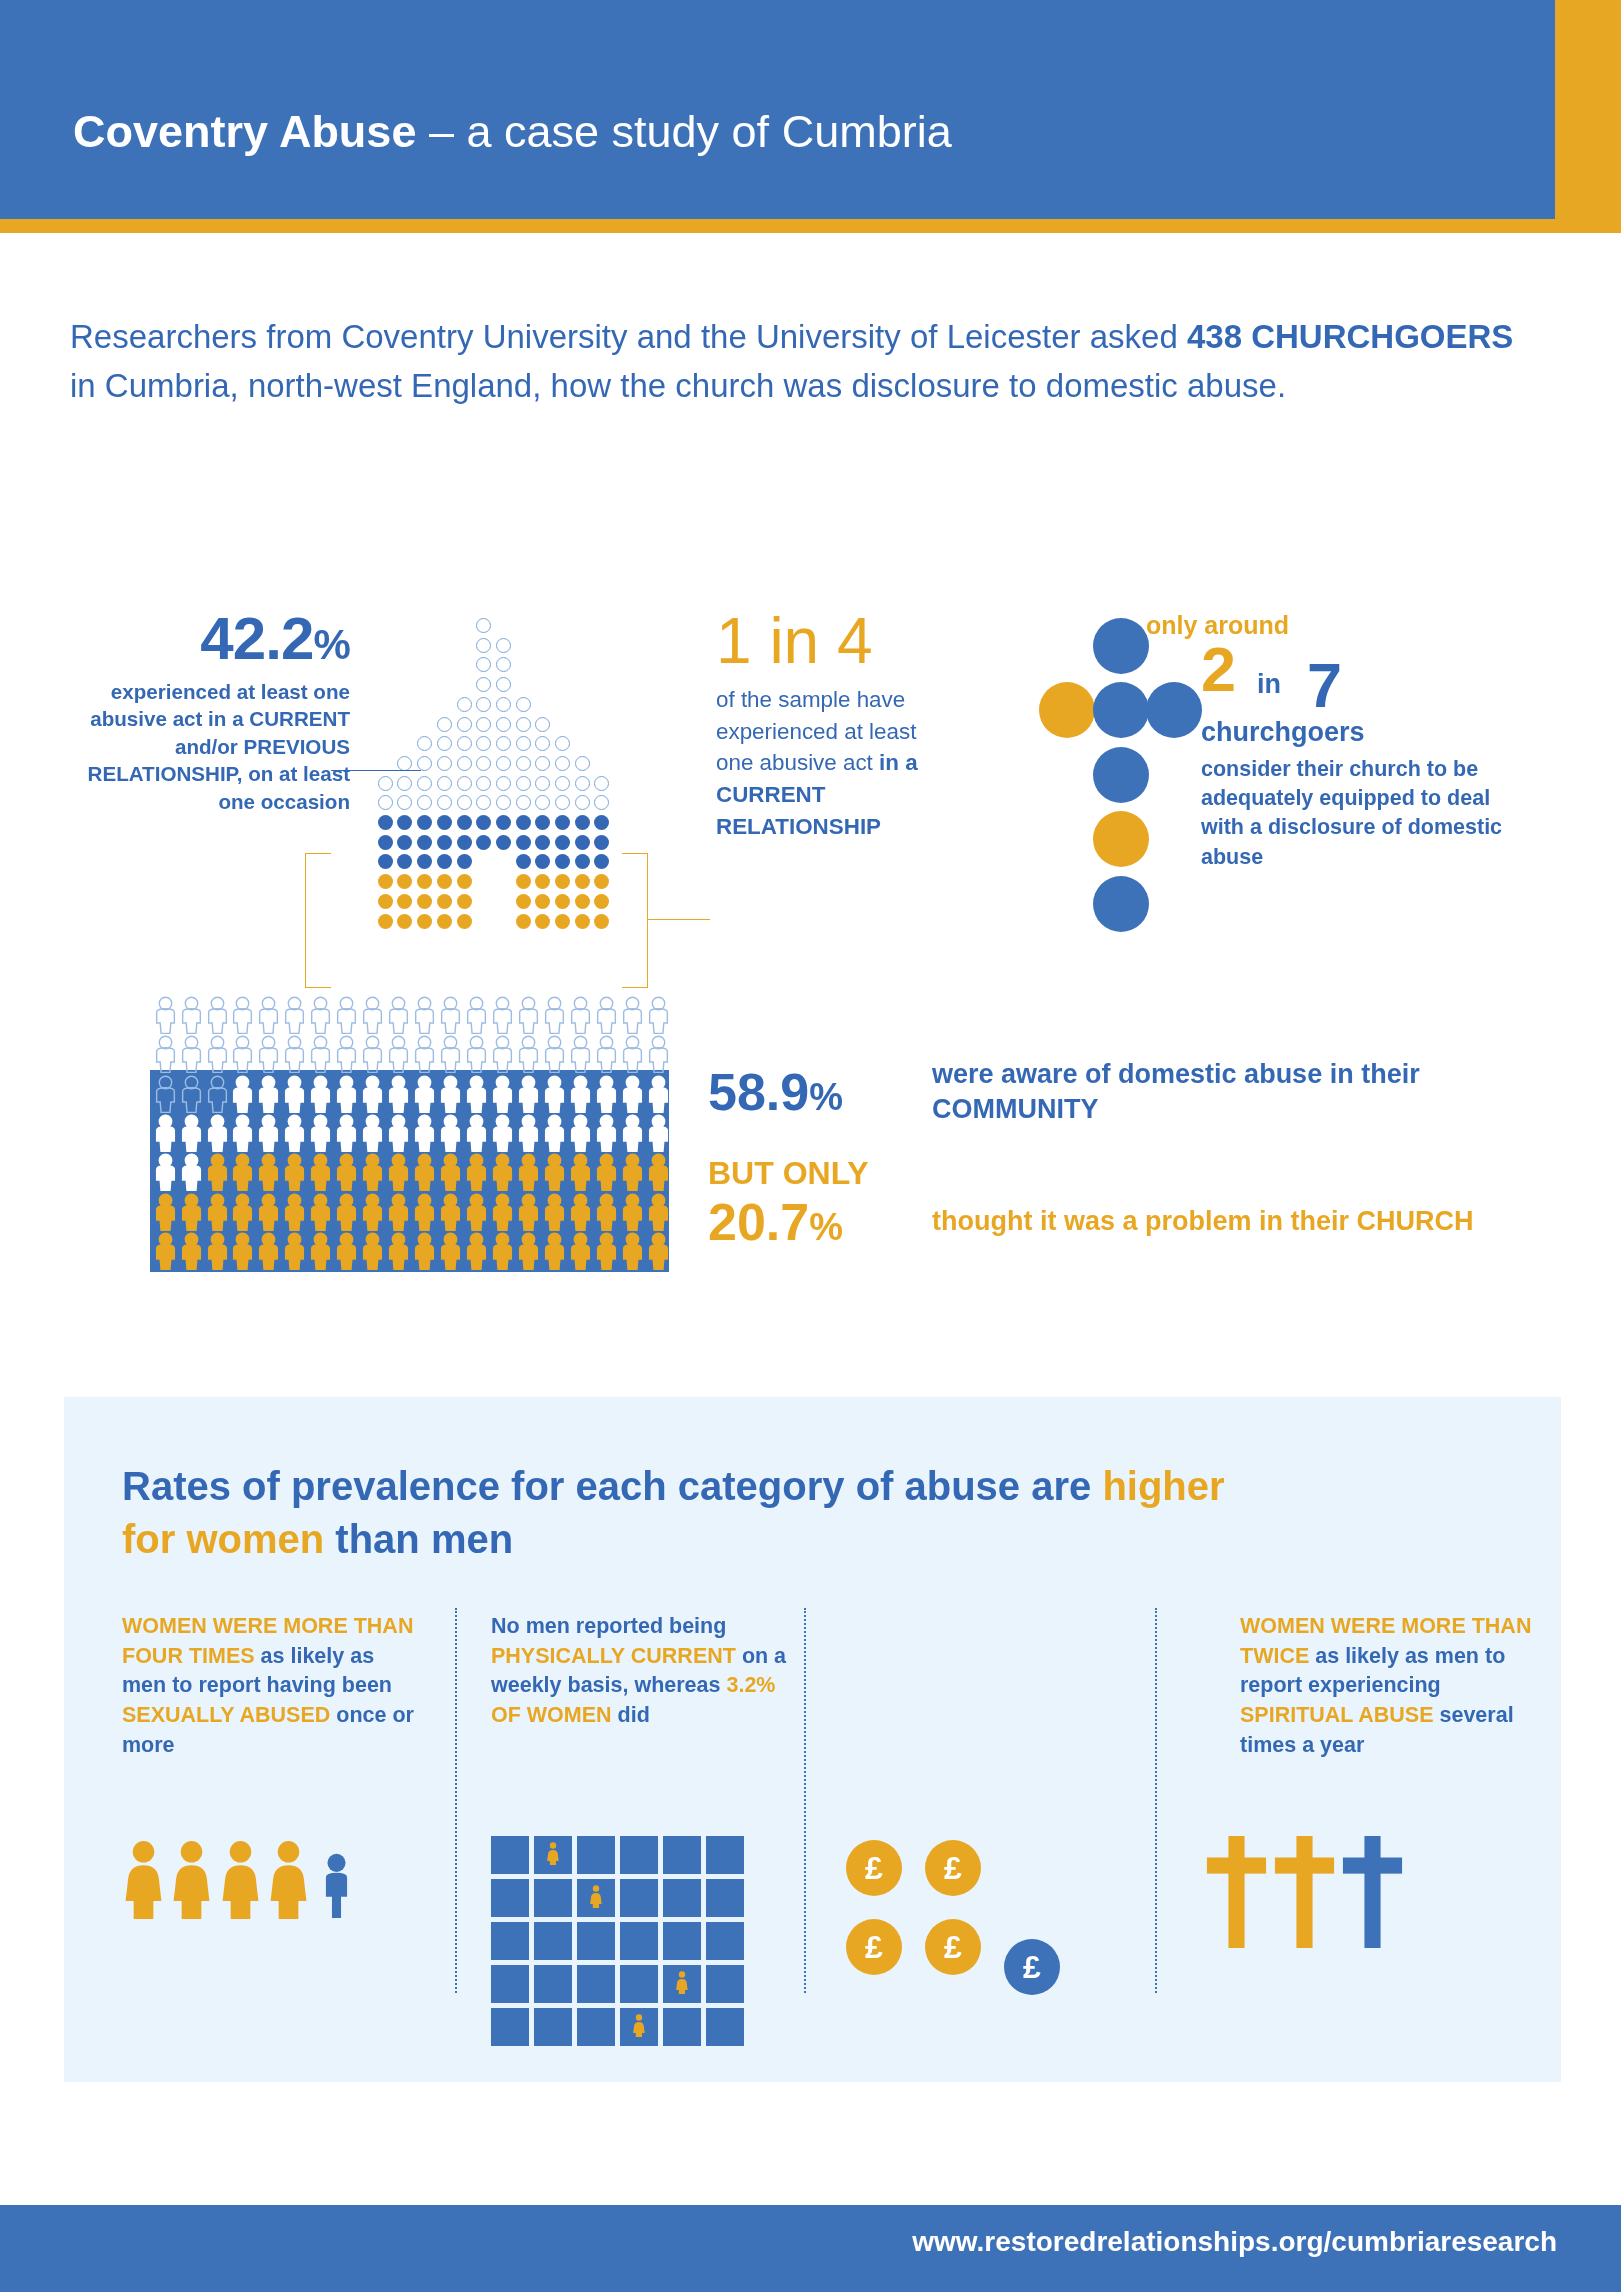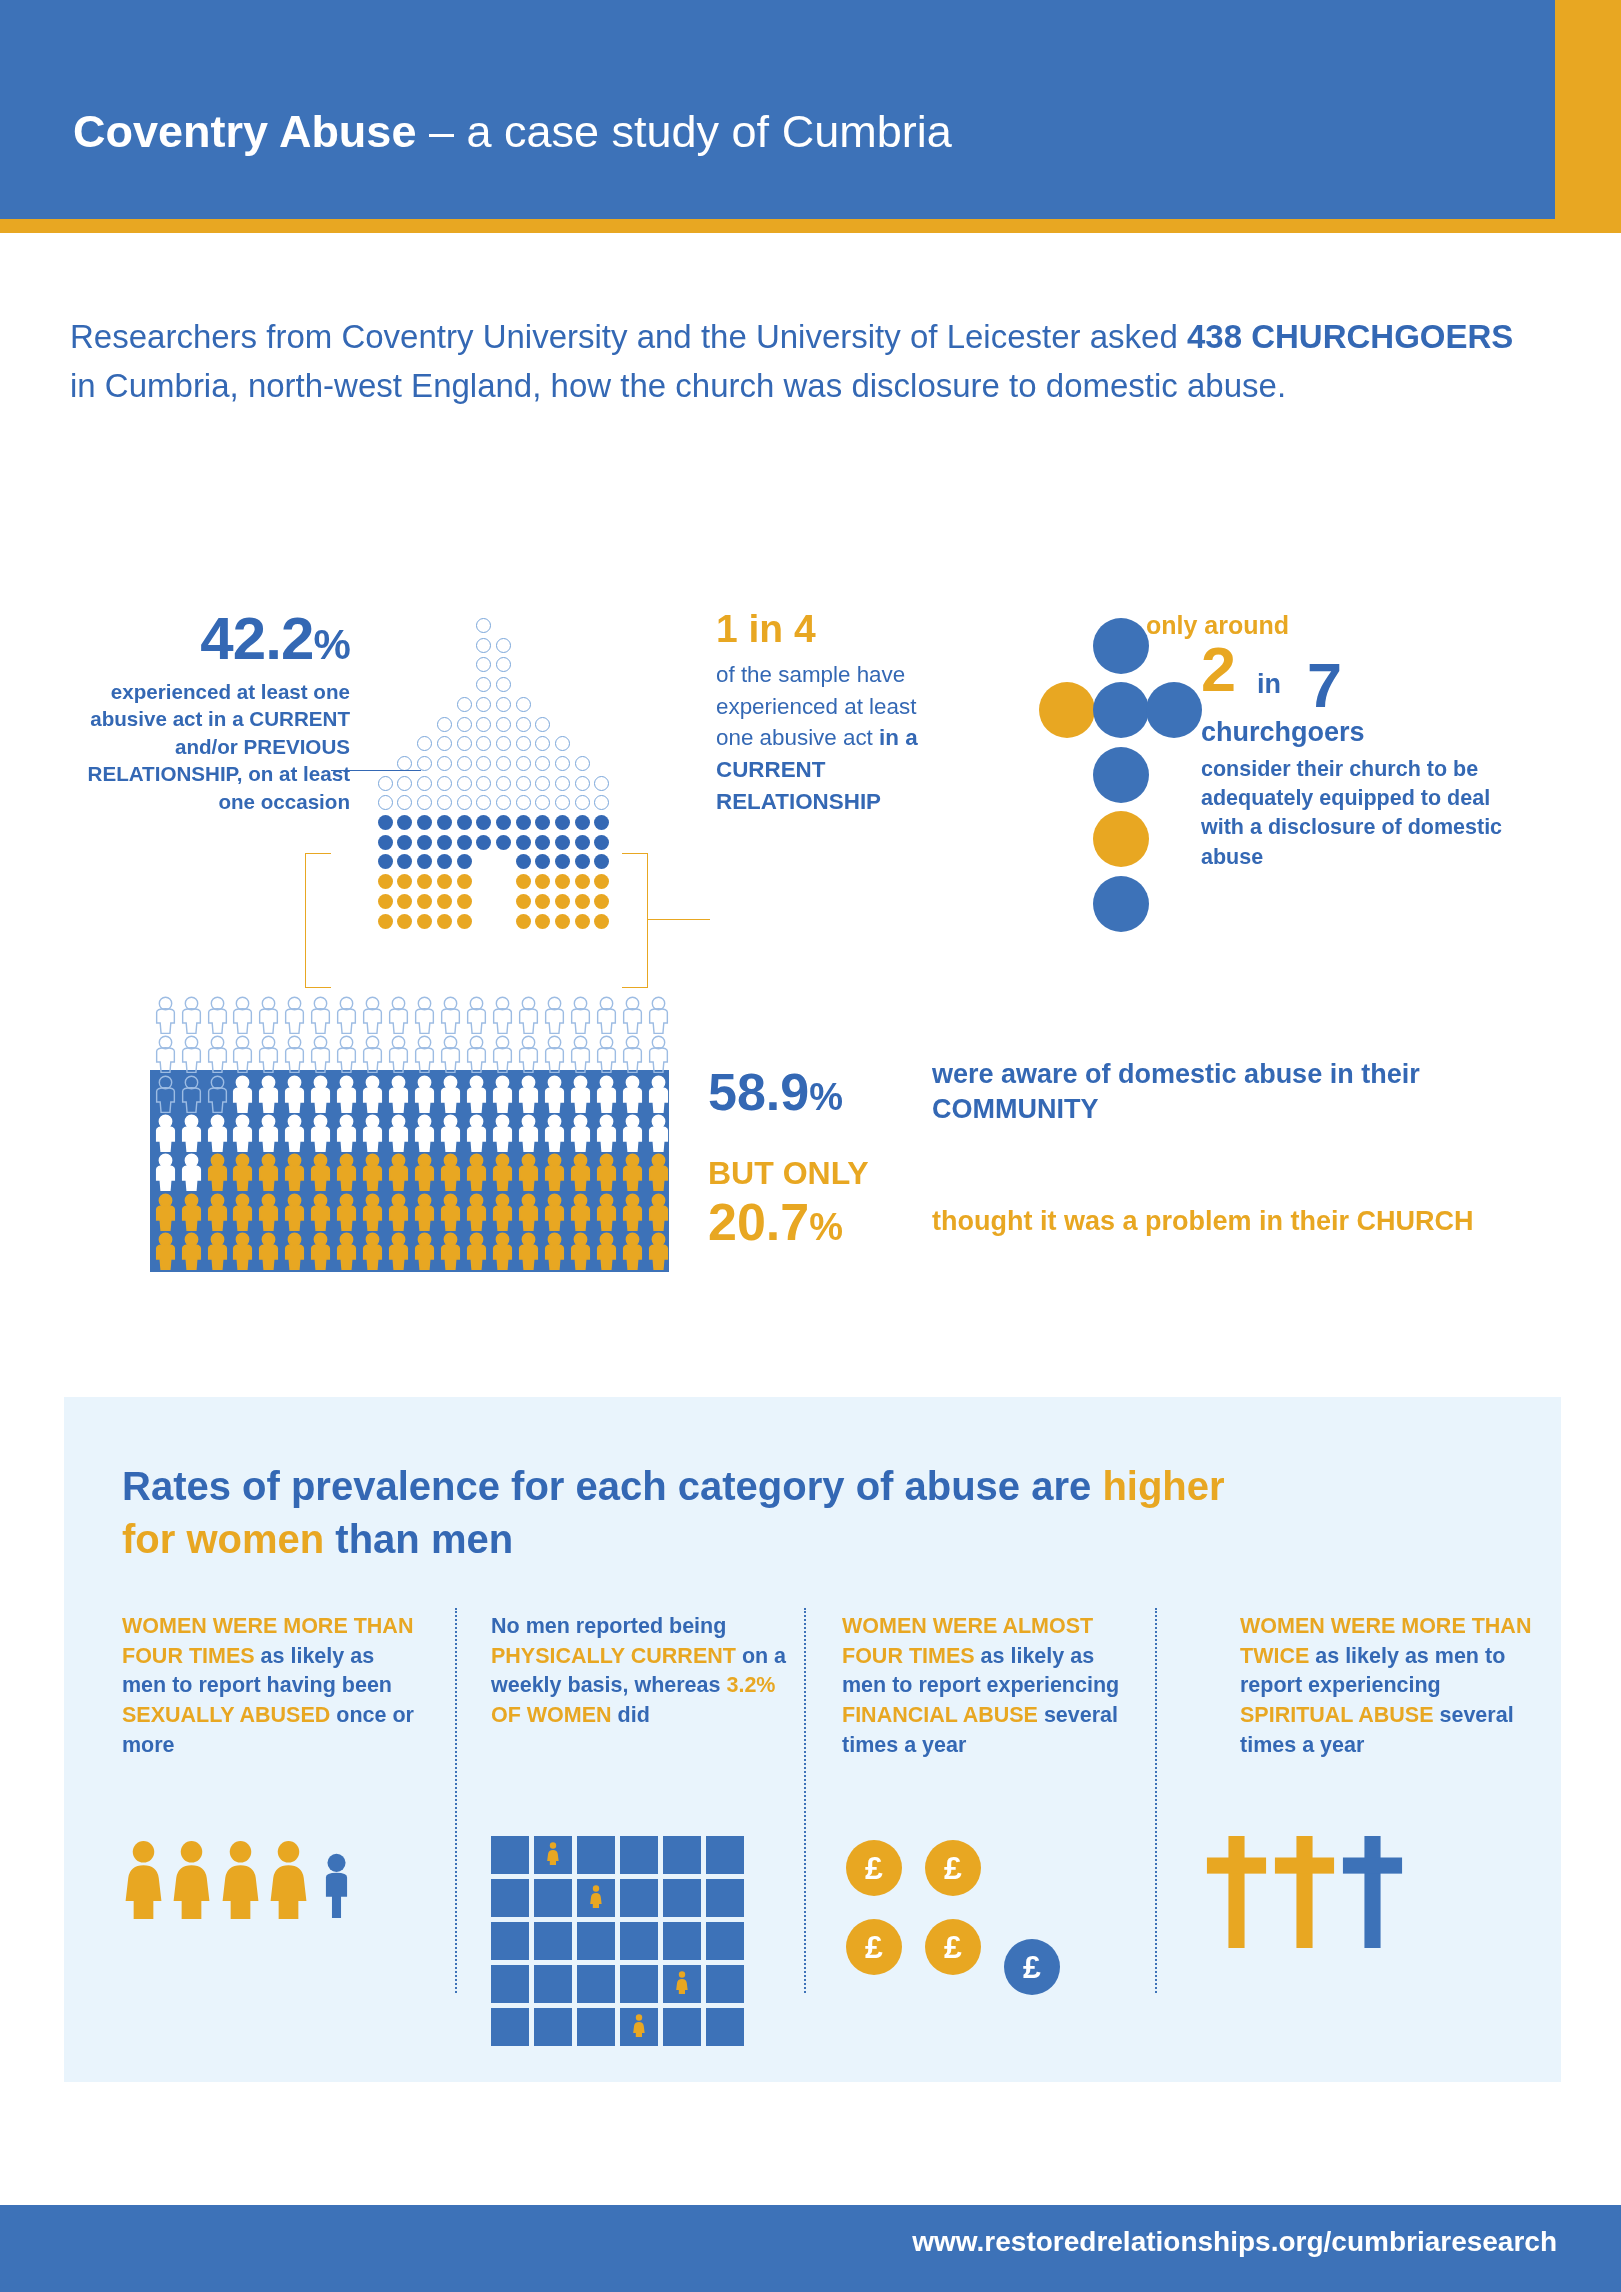--- a/index.html
+++ b/index.html
@@ -111,22 +111,22 @@
     border: 1.8px solid #e8a722;
   }
 
   
   .one-in-four {
     position: absolute;
     left: 716px; top: 609px;
     width: 224px;
   }
   .one-in-four .big {
-    font-size: 39px;
-    font-weight: bold;
+    font-size: 64px;
+    font-weight: normal;
     color: #e8a722;
     line-height: 1;
   }
   .one-in-four .desc {
     margin-top: 10.7px;
     font-size: 22.4px;
     line-height: 1.42;
     color: #3468b4;
   }
   .one-in-four .desc b { font-weight: bold; }
@@ -1117,23 +1117,20 @@
   <div class="divider div1"></div>
   <div class="divider div2"></div>
   <div class="divider div3"></div>
 
   <div class="col col1">
     <div class="ctext" id="col1text"><span class="gold">WOMEN WERE MORE THAN FOUR TIMES </span><span>as likely as men to report having been </span><span class="gold">SEXUALLY ABUSED </span><span>once or more</span></div>
   </div>
   <div class="col col2">
     <div class="ctext" id="col2text"><span>No men reported being </span><span class="gold">PHYSICALLY CURRENT </span><span>on a weekly basis, whereas </span><span class="gold">3.2% OF WOMEN </span><span>did</span></div>
   </div>
-  <div class="col col3">
-    <div class="ctext" id="col3text"><span class="gold">WOMEN WERE ALMOST FOUR TIMES </span><span>as likely as men to report experiencing </span><span class="gold">FINANCIAL ABUSE </span><span>several times a year</span></div>
-  </div>
   <div class="col col4">
     <div class="ctext" id="col4text"><span class="gold">WOMEN WERE MORE THAN TWICE </span><span>as likely as men to report experiencing </span><span class="gold">SPIRITUAL ABUSE </span><span>several times a year</span></div>
   </div>
 
   <div class="icon-row" style="left:122px; top:1840px;" id="col1icons">
       <div style="position: absolute; left: 0px; top: 0px;"><svg width="43" height="81" viewBox="0 0 48 90">
           <circle cx="24" cy="13" r="12" fill="#e8a722"></circle>
           <path d="M24 28 q-15 0-17 14 l-3 26 l9 0 l0 20 l22 0 l0 -20 l9 0 l-3 -26 q-2 -14 -17 -14 z" fill="#e8a722"></path>
         </svg></div>
       <div style="position: absolute; left: 48px; top: 0px;"><svg width="43" height="81" viewBox="0 0 48 90">

